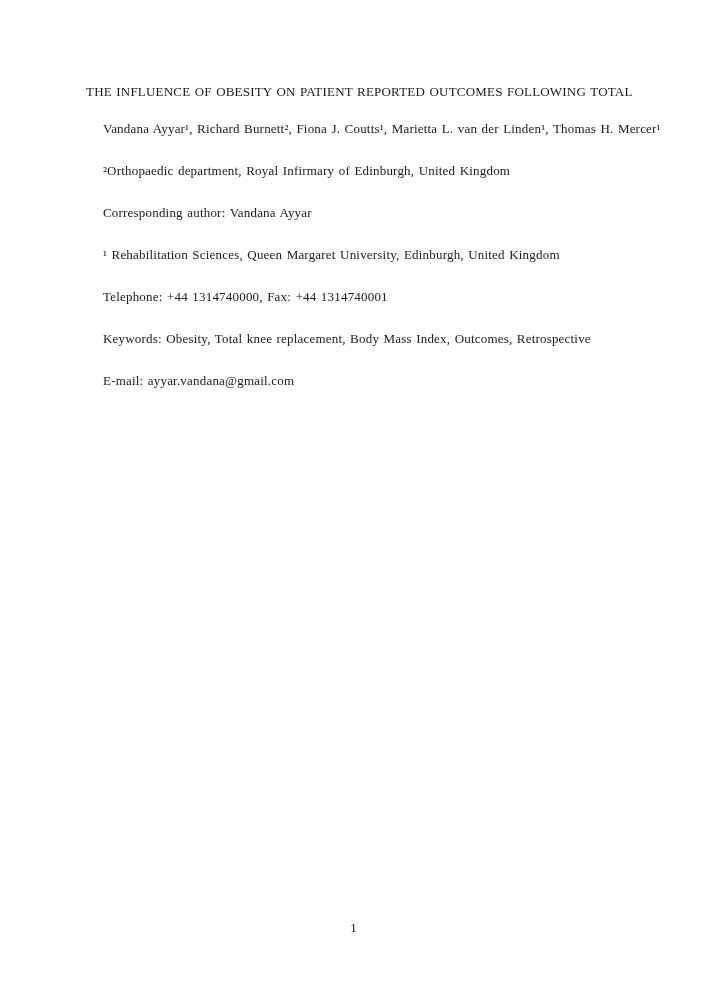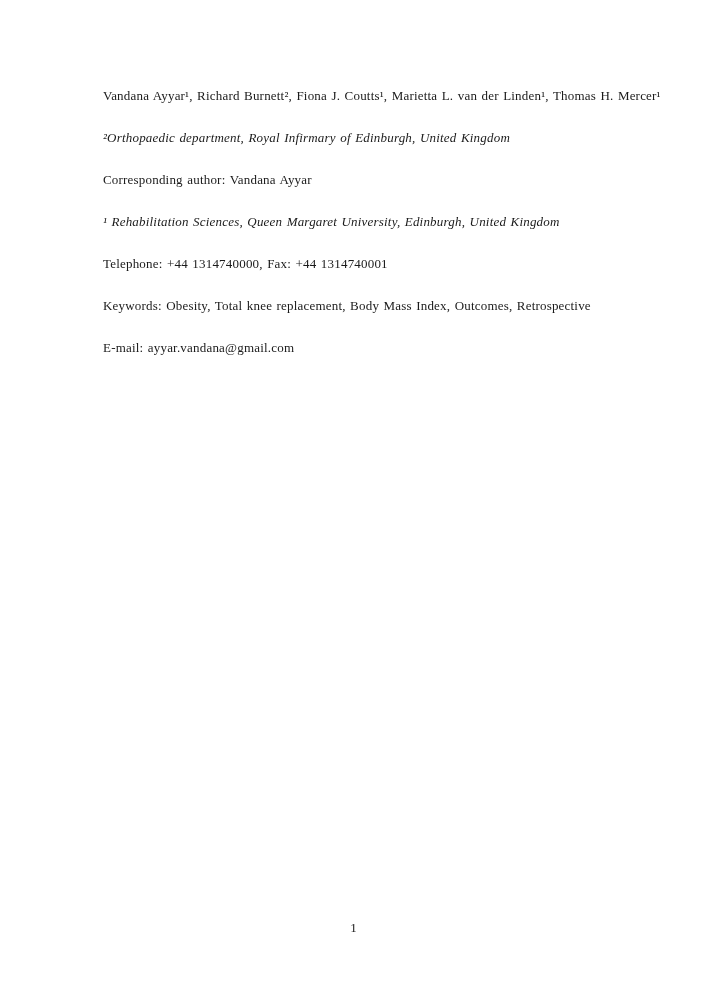--- a/index.html
+++ b/index.html
@@ -31,39 +31,39 @@
     white-space: nowrap;
   }
   .title-block {
     margin-bottom: 4px;
   }
   .title-line {
     line-height: 33px;
     white-space: nowrap;
   }
   .italic {
-    font-style: italic;
   }
   .page-number {
     position: absolute;
     left: 0;
     width: 100%;
     top: 920px;
     text-align: center;
     font-size: 13px;
     line-height: 16px;
   }
 </style>
 </head>
 <body>
 
 <div class="page">
   <div class="content">
 
     <div class="title-block">
+      <div class="title-line">THE INFLUENCE OF OBESITY ON PATIENT REPORTED OUTCOMES FOLLOWING TOTAL</div>
     </div>
 
     <div class="p">Vandana Ayyar¹, Richard Burnett², Fiona J. Coutts¹, Marietta L. van der Linden¹, Thomas H. Mercer¹</div>
 
     <div class="p italic">²Orthopaedic department, Royal Infirmary of Edinburgh, United Kingdom</div>
 
     <div class="p">Corresponding author: Vandana Ayyar</div>
 
     <div class="p italic">¹ Rehabilitation Sciences, Queen Margaret University, Edinburgh, United Kingdom</div>
 

